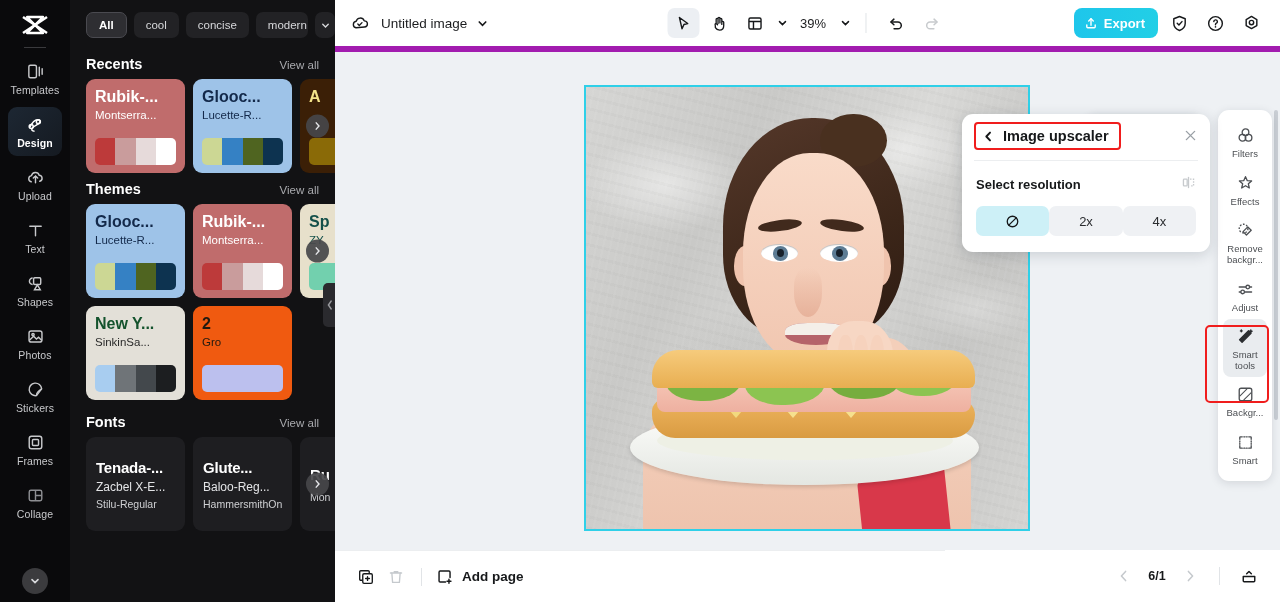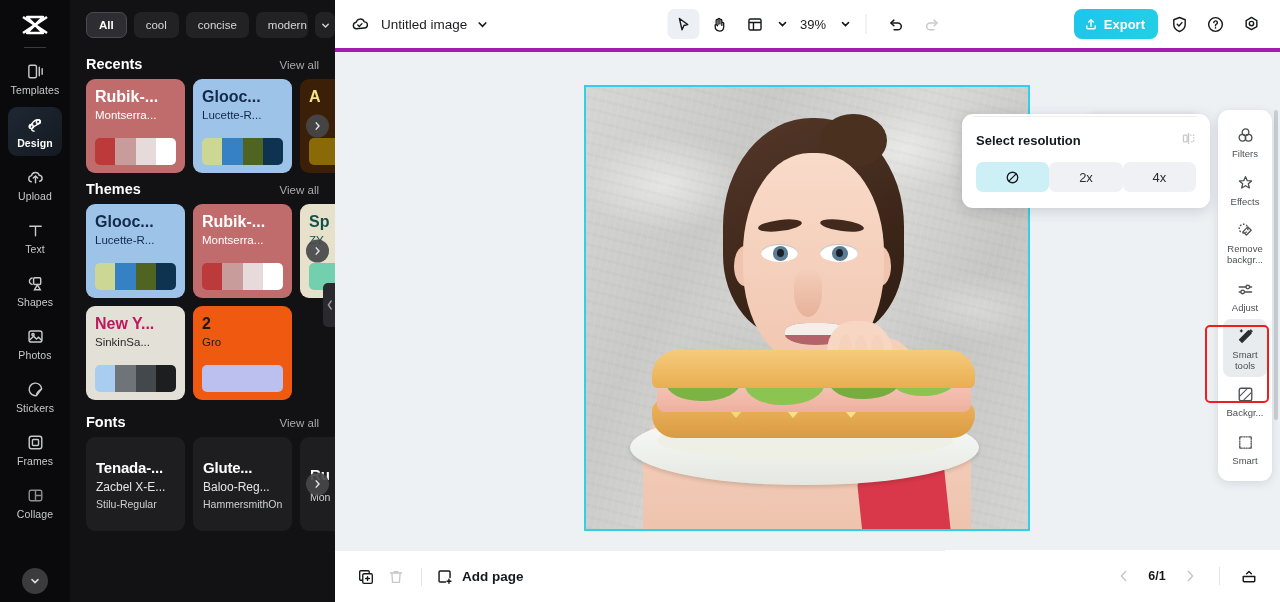--- a/index.html
+++ b/index.html
@@ -83,21 +83,21 @@
   .panel-handle {
     position: absolute; right: -1px; top: 283px; width: 13px; height: 44px;
     background: #2a2a2e; border-radius: 5px 0 0 5px;
     display:flex; align-items:center; justify-content:center; cursor:pointer; z-index: 20;
   }
 
   
   .main { flex: 1 1 auto; height: 602px; position: relative; background: #eef1f4; }
   .topbar {
     height: 52px; background: #fff; display:flex; align-items:center;
-    padding: 0 14px; border-bottom: 4px solid #a21caf; position: relative;
+    padding: 0 14px; border-bottom: 6px solid #a21caf; position: relative;
   }
   .cloud-ico { width: 22px; height: 22px; display:flex; align-items:center; justify-content:center; margin-right: 10px; cursor:pointer;}
   .doc-title { font-size: 13.5px; color: #1b1c1e; }
   .caret { margin-left: 9px; cursor:pointer; display:flex; }
   .tb-center { position:absolute; left: 50%; transform: translateX(-50%); display:flex; align-items:center; gap: 4px; }
   .tb-btn { width: 32px; height: 30px; border-radius: 7px; display:flex; align-items:center; justify-content:center; cursor:pointer; }
   .tb-btn.on { background: #eceff3; }
   .zoom-val { font-size: 13px; color: #1b1c1e; margin-left: 8px; }
   .vdiv { width:1px; height: 20px; background: #e1e4e7; margin: 0 10px; }
   .tb-right { margin-left: auto; display:flex; align-items:center; gap: 6px; }
@@ -443,21 +443,21 @@
           </div>
       </div>
       <div class="arrow">
         <svg width="11" height="11" viewBox="0 0 12 12" fill="none" stroke="#e4e5e8" stroke-width="1.6" stroke-linecap="round">
             <path d="M4.6 2.6 7.6 6 4.6 9.4"></path>
           </svg>
       </div>
     </div>
     <div class="row" style="margin-top:8px">
       <div class="card" id="tc3" style="background: rgb(227, 224, 216);">
-        <div class="t1" style="color: #be185d;">New Y...</div>
+        <div class="t1" style="color: #14532d;">New Y...</div>
         <div class="t2" style="color: rgb(43, 43, 43);">SinkinSa...</div>
         <div class="sw">
             <i style="background: rgb(168, 205, 240);"></i>
             <i style="background: rgb(111, 116, 120);"></i>
             <i style="background: rgb(67, 72, 76);"></i>
             <i style="background: rgb(28, 30, 32);"></i>
           </div>
       </div>
       <div class="card" id="tc5" style="background: rgb(240, 90, 16);">
         <div class="t1" style="color: rgb(32, 26, 16);">2</div>
@@ -666,20 +666,35 @@
           <div class="tomato t2t"></div>
           <div class="lettuce l1"></div>
           <div class="lettuce l2"></div>
           <div class="lettuce l3"></div>
           <div class="lettuce l4"></div>
           <div class="bun-top"></div>
         </div>
       </div>
 
       <div class="upscaler">
+        <div class="ups-head">
+          <div class="ups-title-box">
+            <span style="display:flex">
+              <svg width="13" height="13" viewBox="0 0 12 12" fill="none" stroke="#16181a" stroke-width="1.8" stroke-linecap="round" stroke-linejoin="round">
+                  <path d="M7.4 2.4 4 6l3.4 3.6"></path>
+                </svg>
+            </span>
+            <span class="ups-title">Image upscaler</span>
+          </div>
+          <div class="ups-close">
+            <svg width="15" height="15" viewBox="0 0 16 16" fill="none" stroke="#9aa0a6" stroke-width="1.5" stroke-linecap="round">
+                <path d="M3.6 3.6 12.4 12.4M12.4 3.6 3.6 12.4"></path>
+              </svg>
+          </div>
+        </div>
         <div class="ups-sep"></div>
         <div class="ups-row">
           <div class="ups-lbl">Select resolution</div>
           <div class="ups-compare">
             <svg width="15" height="15" viewBox="0 0 16 16" fill="none" stroke="#9aa0a6" stroke-width="1.4">
                 <path d="M8 2.6v10.8" stroke-linecap="round"></path>
                 <rect x="2.6" y="4.4" width="4" height="7.2" rx=".8"></rect>
                 <path d="M9.6 4.4h3.8v7.2H9.6" stroke-dasharray="1.6 1.4"></path>
               </svg>
           </div>

